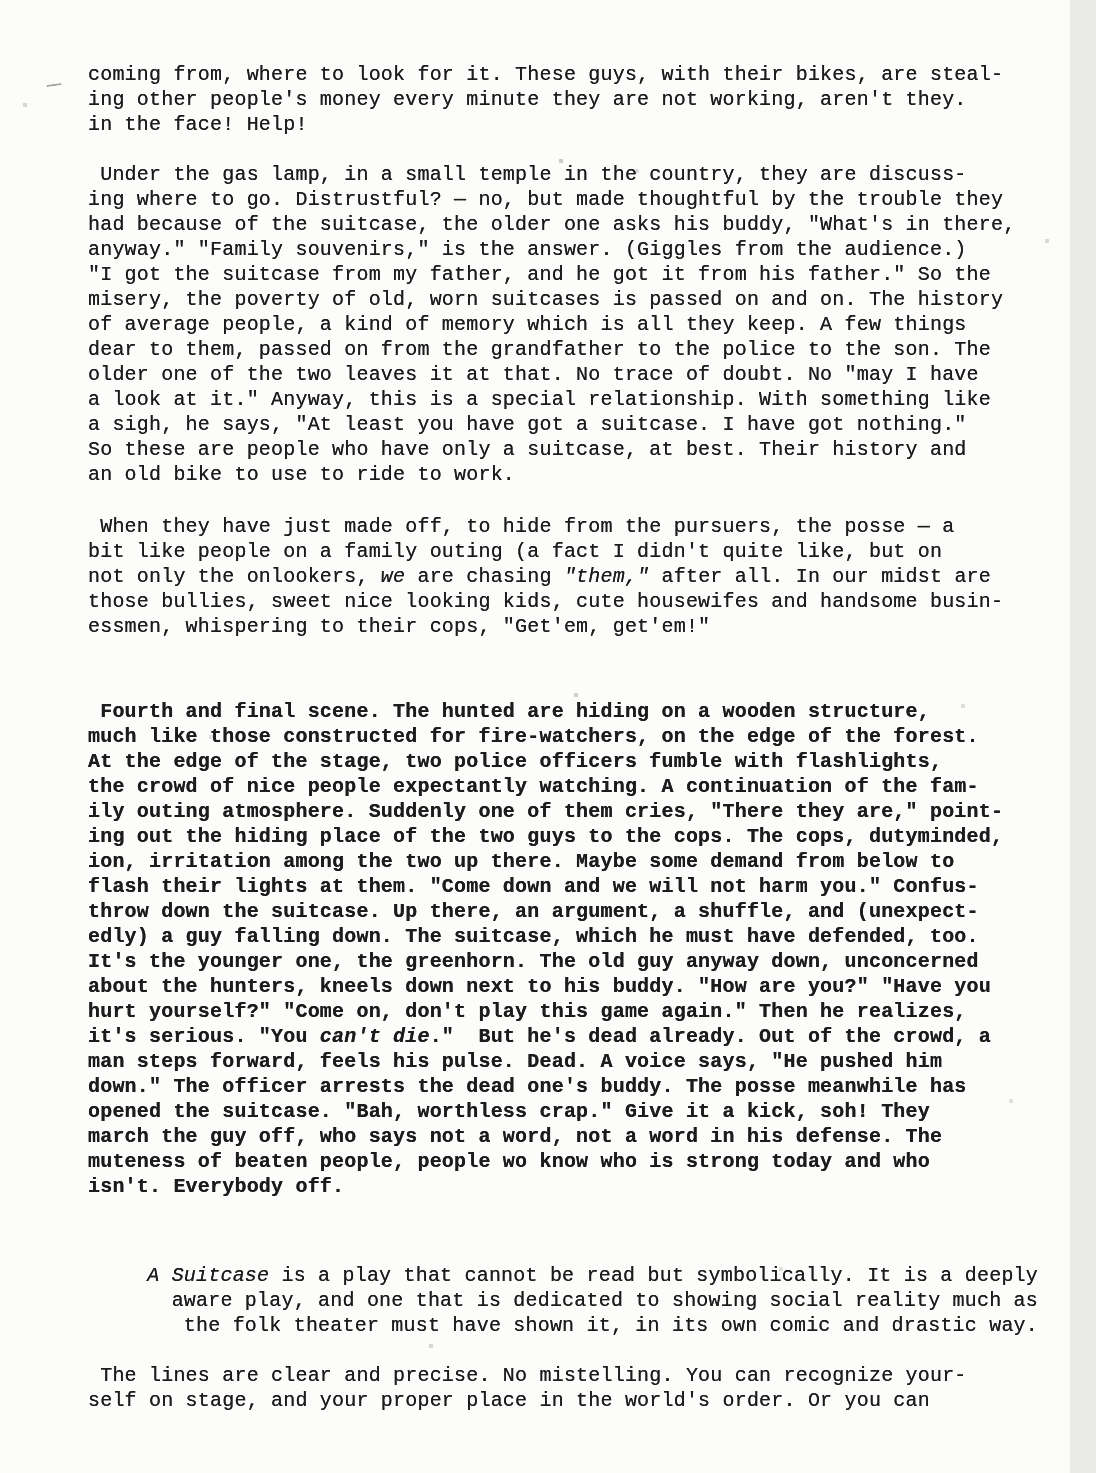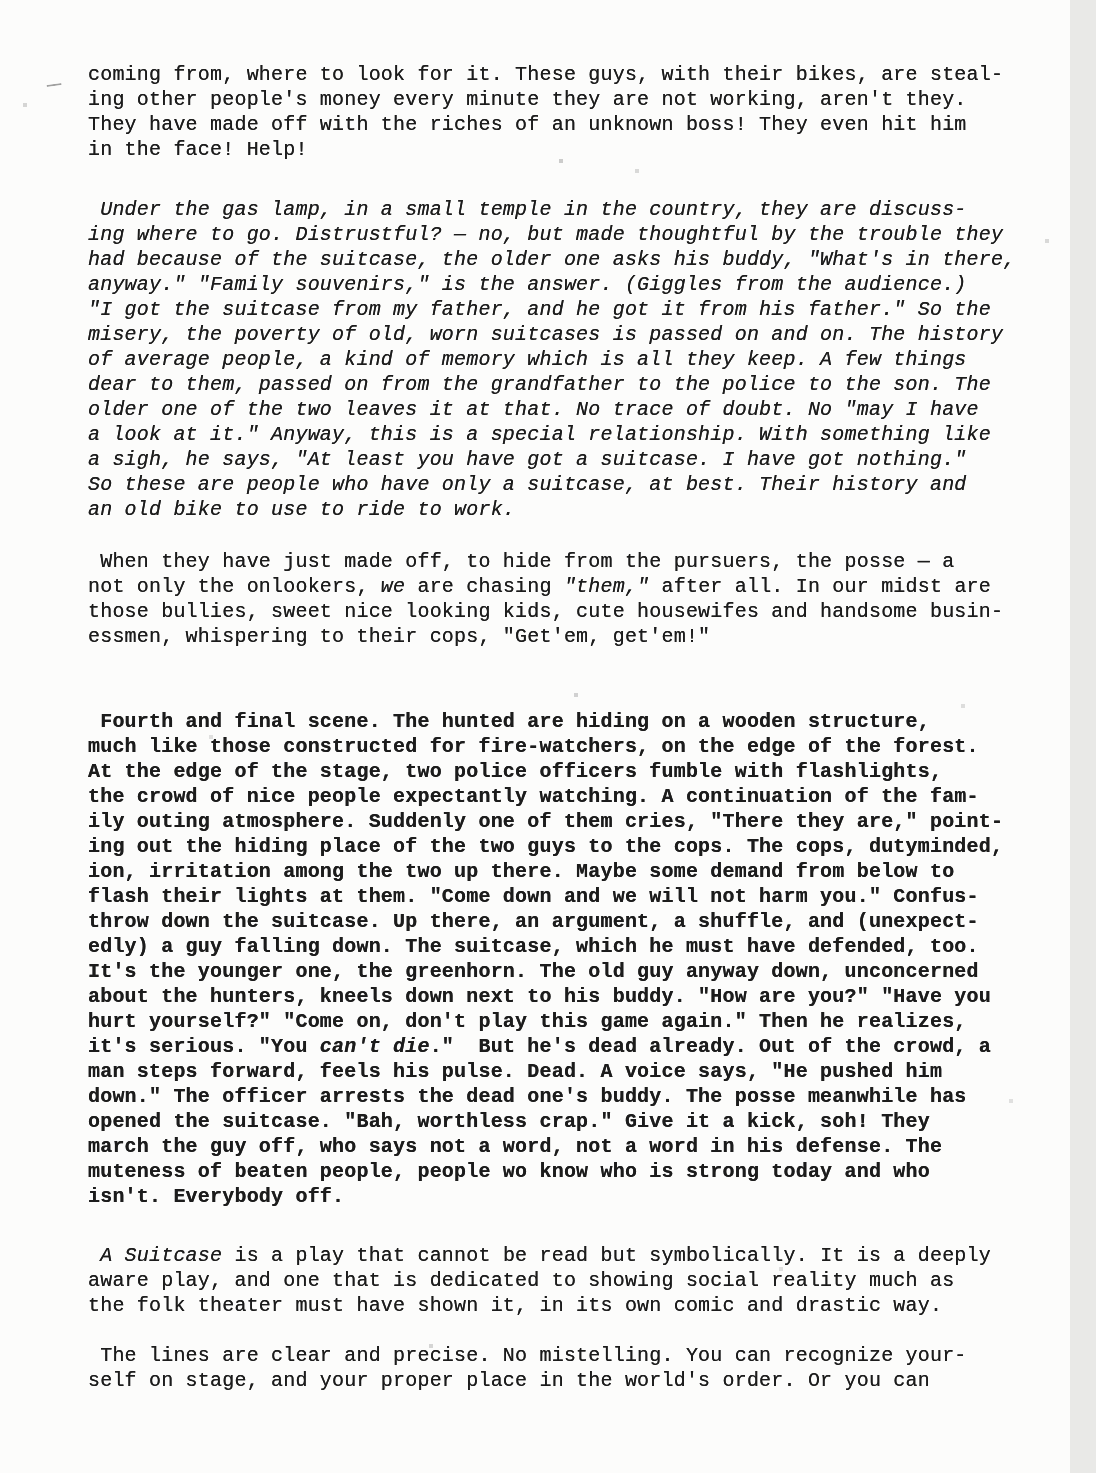--- a/index.html
+++ b/index.html
@@ -61,40 +61,40 @@
 </head>
 <body>
 
 <div class="page" style="background: rgb(252, 252, 251);">
   <div class="artifact mark-penstroke"></div>
   <div class="artifact specks"></div>
   <div class="textblock" style="color: rgb(28, 28, 28);">
       <div class="para" style="margin-top: 0px;">
         <div class="line">coming from, where to look for it. These guys, with their bikes, are steal-</div>
         <div class="line">ing other people's money every minute they are not working, aren't they.</div>
-        <div class="line">They have made off with the riches of an unknown boss! They even hit him</div>
         <div class="line">in the face! Help!</div>
       </div>
-      <div class="para" style="margin-top: 35px; font-style: italic;">
+      <div class="para" style="margin-top: 25px;">
         <div class="line"> Under the gas lamp, in a small temple in the country, they are discuss-</div>
         <div class="line">ing where to go. Distrustful? — no, but made thoughtful by the trouble they</div>
         <div class="line">had because of the suitcase, the older one asks his buddy, "What's in there,</div>
         <div class="line">anyway." "Family souvenirs," is the answer. (Giggles from the audience.)</div>
         <div class="line">"I got the suitcase from my father, and he got it from his father." So the</div>
         <div class="line">misery, the poverty of old, worn suitcases is passed on and on. The history</div>
         <div class="line">of average people, a kind of memory which is all they keep. A few things</div>
         <div class="line">dear to them, passed on from the grandfather to the police to the son. The</div>
         <div class="line">older one of the two leaves it at that. No trace of doubt. No "may I have</div>
         <div class="line">a look at it." Anyway, this is a special relationship. With something like</div>
         <div class="line">a sigh, he says, "At least you have got a suitcase. I have got nothing."</div>
         <div class="line">So these are people who have only a suitcase, at best. Their history and</div>
         <div class="line">an old bike to use to ride to work.</div>
       </div>
       <div class="para" style="margin-top: 27px;">
         <div class="line"> When they have just made off, to hide from the pursuers, the posse — a</div>
+        <div class="line">bit like people on a family outing (a fact I didn't quite like, but on</div>
         <div class="line">not only the onlookers, <span class="it">we</span> are chasing <span class="it">"them,"</span> after all. In our midst are</div>
         <div class="line">those bullies, sweet nice looking kids, cute housewifes and handsome busin-</div>
         <div class="line">essmen, whispering to their cops, "Get'em, get'em!"</div>
       </div>
       <div class="para" style="margin-top: 60px; font-weight: bold;">
         <div class="line"> Fourth and final scene. The hunted are hiding on a wooden structure,</div>
         <div class="line">much like those constructed for fire-watchers, on the edge of the forest.</div>
         <div class="line">At the edge of the stage, two police officers fumble with flashlights,</div>
         <div class="line">the crowd of nice people expectantly watching. A continuation of the fam-</div>
         <div class="line">ily outing atmosphere. Suddenly one of them cries, "There they are," point-</div>
@@ -107,21 +107,21 @@
         <div class="line">about the hunters, kneels down next to his buddy. "How are you?" "Have you</div>
         <div class="line">hurt yourself?" "Come on, don't play this game again." Then he realizes,</div>
         <div class="line">it's serious. "You <span class="it">can't die</span>."  But he's dead already. Out of the crowd, a</div>
         <div class="line">man steps forward, feels his pulse. Dead. A voice says, "He pushed him</div>
         <div class="line">down." The officer arrests the dead one's buddy. The posse meanwhile has</div>
         <div class="line">opened the suitcase. "Bah, worthless crap." Give it a kick, soh! They</div>
         <div class="line">march the guy off, who says not a word, not a word in his defense. The</div>
         <div class="line">muteness of beaten people, people wo know who is strong today and who</div>
         <div class="line">isn't. Everybody off.</div>
       </div>
-      <div class="para" style="margin-top: 34px;">
+      <div class="para" style="margin-top: 64px; text-align: right;">
         <div class="line"> <span class="it">A Suitcase</span> is a play that cannot be read but symbolically. It is a deeply</div>
         <div class="line">aware play, and one that is dedicated to showing social reality much as</div>
         <div class="line">the folk theater must have shown it, in its own comic and drastic way.</div>
       </div>
       <div class="para" style="margin-top: 25px;">
         <div class="line"> The lines are clear and precise. No mistelling. You can recognize your-</div>
         <div class="line">self on stage, and your proper place in the world's order. Or you can</div>
       </div>
     </div>
 </div>

